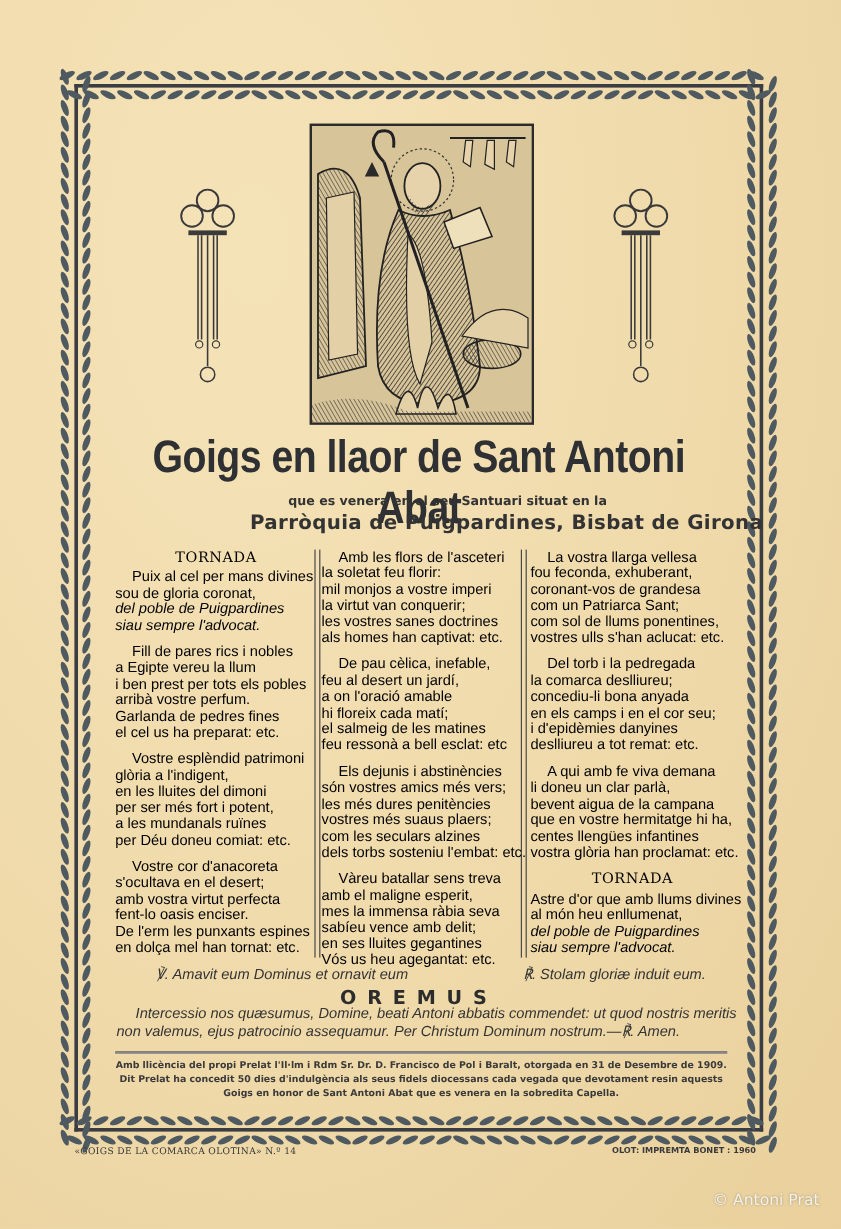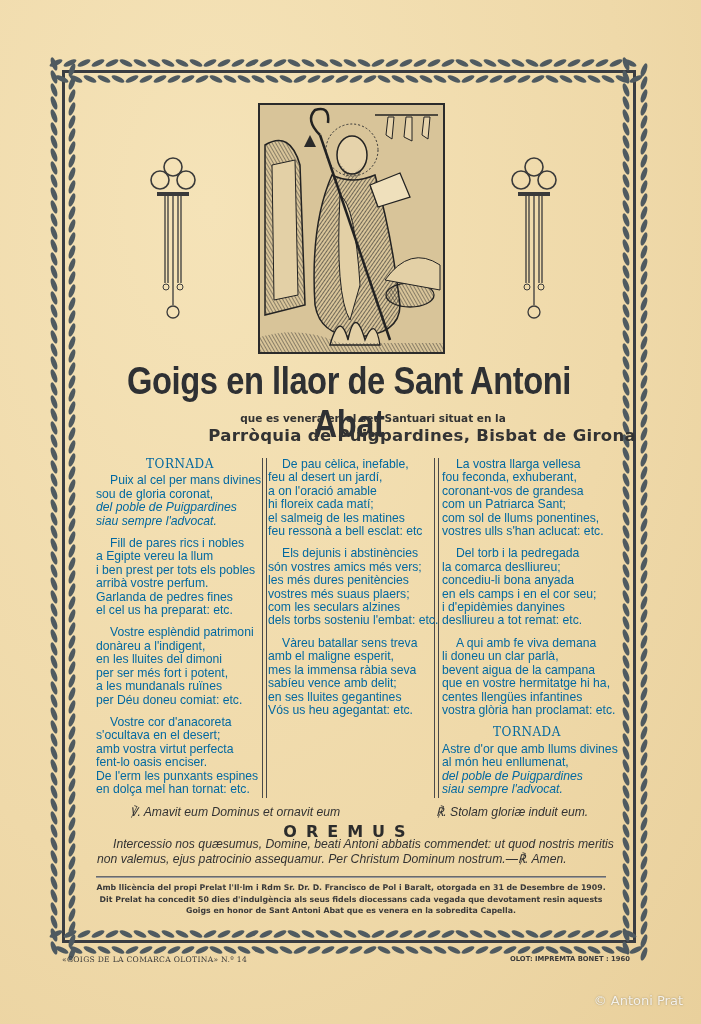--- a/index.html
+++ b/index.html
@@ -29,21 +29,21 @@
 
   .title { position:absolute; left:62px; width:574px; top:360px; text-align:center;
     font-family:"Liberation Sans", sans-serif; font-weight:bold; font-size:38px;
     letter-spacing:-0.5px; color:#2e3033; transform:scaleX(0.86); transform-origin:center; }
   .subtitle { position:absolute; left:62px; width:574px; top:412px; text-align:center;
     font-family:"DejaVu Sans", sans-serif; font-weight:bold; font-size:10.5px; color:#333;padding-left:24px; }
   .parish { position:absolute; left:62px; width:574px; top:426px; text-align:right;
     font-family:"DejaVu Sans", sans-serif; font-weight:bold; font-size:16.5px; color:#333; letter-spacing:0.3px; }
 
   .cols { position:absolute; left:96px; top:458px; width:514px; height:340px; }
-  .col { position:absolute; top:0; font-family:"Liberation Sans", sans-serif; font-size:12.2px; line-height:13.4px; color:#0369a1; }
+  .col { position:absolute; top:0; font-family:"Liberation Sans", sans-serif; font-size:12.2px; line-height:13.4px; color:#000000; }
   .col1 { left:0; width:168px; }
   .col2 { left:172px; width:168px; }
   .col3 { left:346px; width:170px; }
   .divider { position:absolute; top:0; width:3px; height:340px; border-left:1px solid #4a4a4a; border-right:1px solid #4a4a4a; }
   .d1 { left:166px; } .d2 { left:338px; }
   .stanza { margin-bottom:9px; }
   .stanza .line:first-child { text-indent:14px; }
   .line { white-space:nowrap; }
   .it { font-style:italic; }
   .tornada-h { text-align:center; font-family:"DejaVu Serif", serif; font-size:12px; letter-spacing:0.5px; margin-bottom:3px; }
@@ -631,38 +631,46 @@
     <div class="stanza">
       <div class="line">Fill de pares rics i nobles</div>
       <div class="line">a Egipte vereu la llum</div>
       <div class="line">i ben prest per tots els pobles</div>
       <div class="line">arribà vostre perfum.</div>
       <div class="line">Garlanda de pedres fines</div>
       <div class="line">el cel us ha preparat: etc.</div>
     </div>
     <div class="stanza">
       <div class="line">Vostre esplèndid patrimoni</div>
-      <div class="line">donàreu a l'indigent,</div>
+      <div class="line">glòria a l'indigent,</div>
       <div class="line">en les lluites del dimoni</div>
       <div class="line">per ser més fort i potent,</div>
       <div class="line">a les mundanals ruïnes</div>
       <div class="line">per Déu doneu comiat: etc.</div>
     </div>
     <div class="stanza">
       <div class="line">Vostre cor d'anacoreta</div>
       <div class="line">s'ocultava en el desert;</div>
       <div class="line">amb vostra virtut perfecta</div>
       <div class="line">fent-lo oasis enciser.</div>
       <div class="line">De l'erm les punxants espines</div>
       <div class="line">en dolça mel han tornat: etc.</div>
     </div>
   </div>
 
   <div class="col col2">
     <div class="stanza">
+      <div class="line">Amb les flors de l'asceteri</div>
+      <div class="line">la soletat feu florir:</div>
+      <div class="line">mil monjos a vostre imperi</div>
+      <div class="line">la virtut van conquerir;</div>
+      <div class="line">les vostres sanes doctrines</div>
+      <div class="line">als homes han captivat: etc.</div>
+    </div>
+    <div class="stanza">
       <div class="line">De pau cèlica, inefable,</div>
       <div class="line">feu al desert un jardí,</div>
       <div class="line">a on l'oració amable</div>
       <div class="line">hi floreix cada matí;</div>
       <div class="line">el salmeig de les matines</div>
       <div class="line">feu ressonà a bell esclat: etc</div>
     </div>
     <div class="stanza">
       <div class="line">Els dejunis i abstinències</div>
       <div class="line">són vostres amics més vers;</div>

